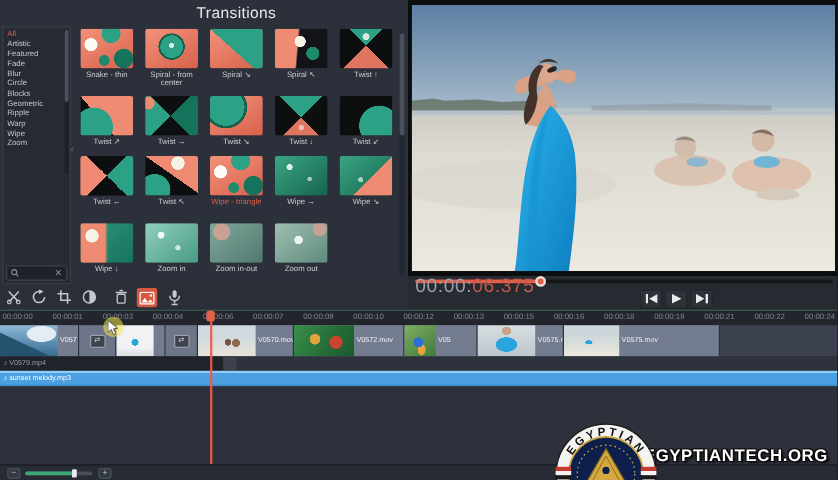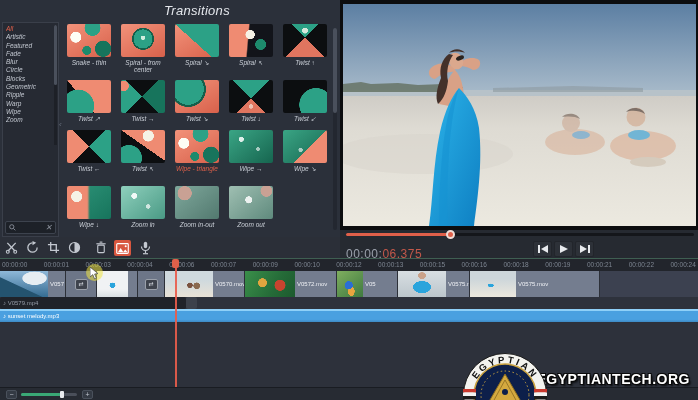--- a/index.html
+++ b/index.html
@@ -3,21 +3,21 @@
 <meta charset="utf-8">
 <style>
   * { margin:0; padding:0; box-sizing:border-box; }
   html,body { background:#15171c; }
   .app {
     position:relative; width:698px; height:400px; overflow:hidden;
     background:#23262e; font-family:"Liberation Sans", sans-serif;
     -webkit-font-smoothing:antialiased;
   }
   
-  .left-panel { position:absolute; left:0; top:0; width:340px; height:237px; background:#2b303a;font-style:italic; }
+  .left-panel { position:absolute; left:0; top:0; width:340px; height:237px; background:#2b303a; }
   .panel-title { position:absolute; left:62px; top:3px; width:270px; text-align:center;
     color:#e4e7ec; font-size:13px; letter-spacing:.3px; }
   .cat-panel { position:absolute; left:2px; top:22px; width:57px; height:215px;
     background:#262a33; border:1px solid #3a3f4a; }
   .cat-list { padding:2px 0 0 3px; }
   .cat-item { font-size:6.5px; line-height:8.3px; color:#c3c8d1; cursor:default;
     white-space:nowrap; overflow:hidden; }
   .cat-item.sel { color:#e0604a; }
   .cat-scroll { position:absolute; right:1px; top:2px; width:3px; height:120px; background:#1d2027; }
   .cat-scroll-thumb { width:3px; height:60px; background:#4a505c; border-radius:2px; }
@@ -109,21 +109,21 @@
     linear-gradient(140deg,#9fbfb2,#5f8a7d); }
   
   .preview { position:absolute; left:340px; top:0; width:358px; height:230px; background:#0c0d0f; }
   .video { position:absolute; left:3px; top:4px; width:353px; height:222px; overflow:hidden; }
   
   .ctrl-right { position:absolute; left:340px; top:230px; width:358px; height:28px; background:#262a31; }
   .seekbar { position:absolute; left:6px; top:3px; width:348px; height:3px; background:#14161a; border-radius:2px; }
   .seek-fill { position:absolute; left:0; top:0; height:3px; background:#e0604a; border-radius:2px; }
   .seek-handle { position:absolute; top:-3px; width:9px; height:9px; border-radius:50%;
     background:#e0604a; border:2px solid #f0ddd6; }
-  .timecode { position:absolute; left:6px; top:17px; font-size:12px; letter-spacing:.5px; color:#9aa0ab; }
+  .timecode { position:absolute; left:6px; top:0; font-size:16px; letter-spacing:.5px; color:#9aa0ab; }
   .timecode .tc-val { color:#c2584a; }
   .transport { position:absolute; left:193px; top:11px; display:flex; gap:2px; }
   .tbtn { width:19px; height:16px; background:#2d3138; border:1px solid #22252b; border-radius:2px;
     display:flex; align-items:center; justify-content:center; }
   .toolbar { position:absolute; left:0; top:237px; width:340px; height:21px; background:#2b2f38; }
   .tool { position:absolute; top:3px; width:15px; height:15px; display:flex; align-items:center; justify-content:center; }
   .tool-active { background:#d8573f; border-radius:2px; width:17px; height:16px; }
   
   .ruler { position:absolute; left:0; top:258px; width:698px; height:13px; background:#22252c;
     border-top:1px solid #3f5f52; display:flex; justify-content:space-between; padding:2px 2px 0 2px; }

